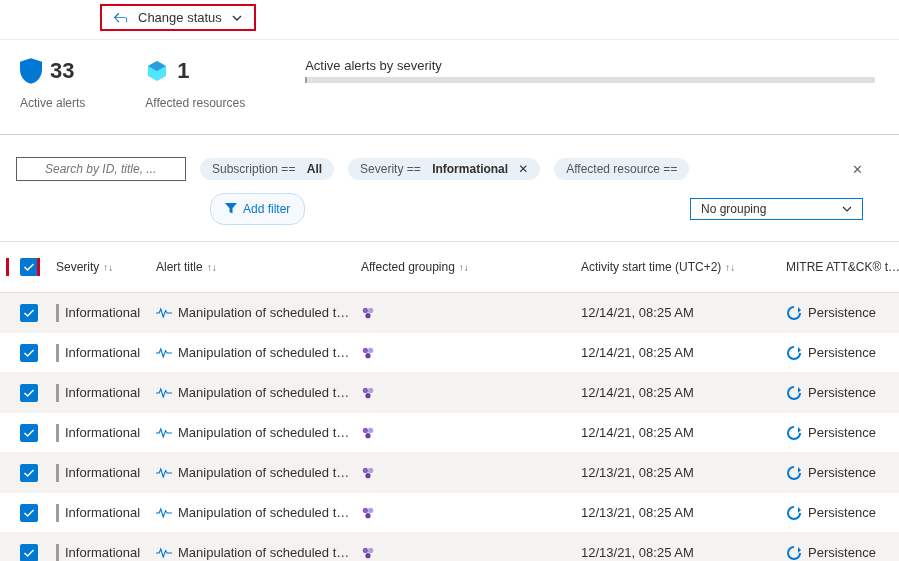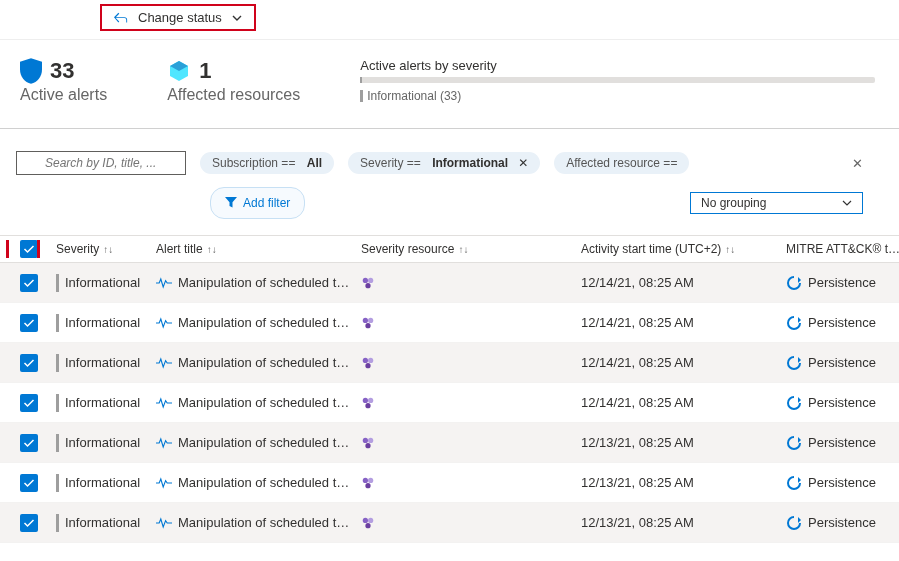--- a/index.html
+++ b/index.html
@@ -28,21 +28,21 @@
   .change-status svg { fill: #0078d4; }
   .summary {
     display: flex;
     align-items: flex-start;
     gap: 60px;
     padding: 0 24px 24px 20px;
     border-bottom: 1px solid #d0d0d0;
   }
   .stat { display: flex; flex-direction: column; }
   .stat .top { display: flex; align-items: center; gap: 8px; font-size: 22px; font-weight: 600; }
-  .stat .lbl { font-size: 16px; color: #666; margin-top: 2px;}
+  .stat .lbl { font-size: 12px; color: #666; margin-top: 12px;}
   .sev-block { flex: 1; }
   .sev-title { font-size: 13px; margin-bottom: 4px; }
   .sev-bar { height: 6px; background: #e1dfdd; border-radius: 2px; margin-bottom: 6px; }
   .sev-bar .mark { height:6px; width:2px; background:#9e9e9e;}
   .sev-legend { font-size: 12px; color:#666; display:flex; align-items:center; gap:4px;}
   .sev-legend .sw { width:3px; height:12px; background:#9e9e9e; display:inline-block;}
   .filters {
     display: flex;
     align-items: center;
     gap: 14px;
@@ -101,21 +101,21 @@
   .grouping .v { flex:1; }
   .thead, .trow {
     display:grid;
     grid-template-columns: 50px 100px 205px 220px 205px 120px;
     align-items:center;
   }
   .thead {
     border-top:1px solid #e1dfdd;
     border-bottom:1px solid #e1dfdd;
     font-size:12px;
-    height:28px;
+    height:52px;
     margin-top:6px;
   }
   .thead > div { padding:0 6px; display:flex; align-items:center; gap:4px; white-space:nowrap; overflow:hidden; text-overflow:ellipsis;}
   .tbody { }
   .trow {
     height:40px;
     border-bottom:1px solid #f3f2f1;
     font-size:13px;
   }
   .trow:nth-child(odd){ background:#f5f3f2; }
@@ -174,24 +174,20 @@
         </svg>
       <span>1</span>
     </div>
     <div class="lbl">Affected resources</div>
   </div>
   <div class="sev-block">
     <div class="sev-title">Active alerts by severity</div>
     <div class="sev-bar">
         <div class="mark"></div>
       </div>
-    <div class="sev-legend">
-      <span class="sw"></span>
-      <span>Informational (33)</span>
-    </div>
   </div>
 </div>
 
 <div class="filters">
   <div class="search">
     <svg width="13" height="13" viewBox="0 0 16 16">
         <circle cx="6" cy="6" r="5" stroke="#666" fill="none" stroke-width="1.2"></circle>
         <line x1="10" y1="10" x2="15" y2="15" stroke="#666" stroke-width="1.2"></line>
       </svg>
     <input placeholder="Search by ID, title, ..." style="">
@@ -236,21 +232,21 @@
   </div>
   <div>
       <span>Severity</span> 
       <span class="sort">↑↓</span>
     </div>
   <div>
       <span>Alert title</span> 
       <span class="sort">↑↓</span>
     </div>
   <div>
-      <span>Severity resource</span> 
+      <span>Affected grouping</span> 
       <span class="sort">↑↓</span>
     </div>
   <div>
       <span>Activity start time (UTC+2)</span> 
       <span class="sort">↑↓</span>
     </div>
   <div>
       <span>MITRE ATT&amp;CK® t…</span>
     </div>
 </div>

